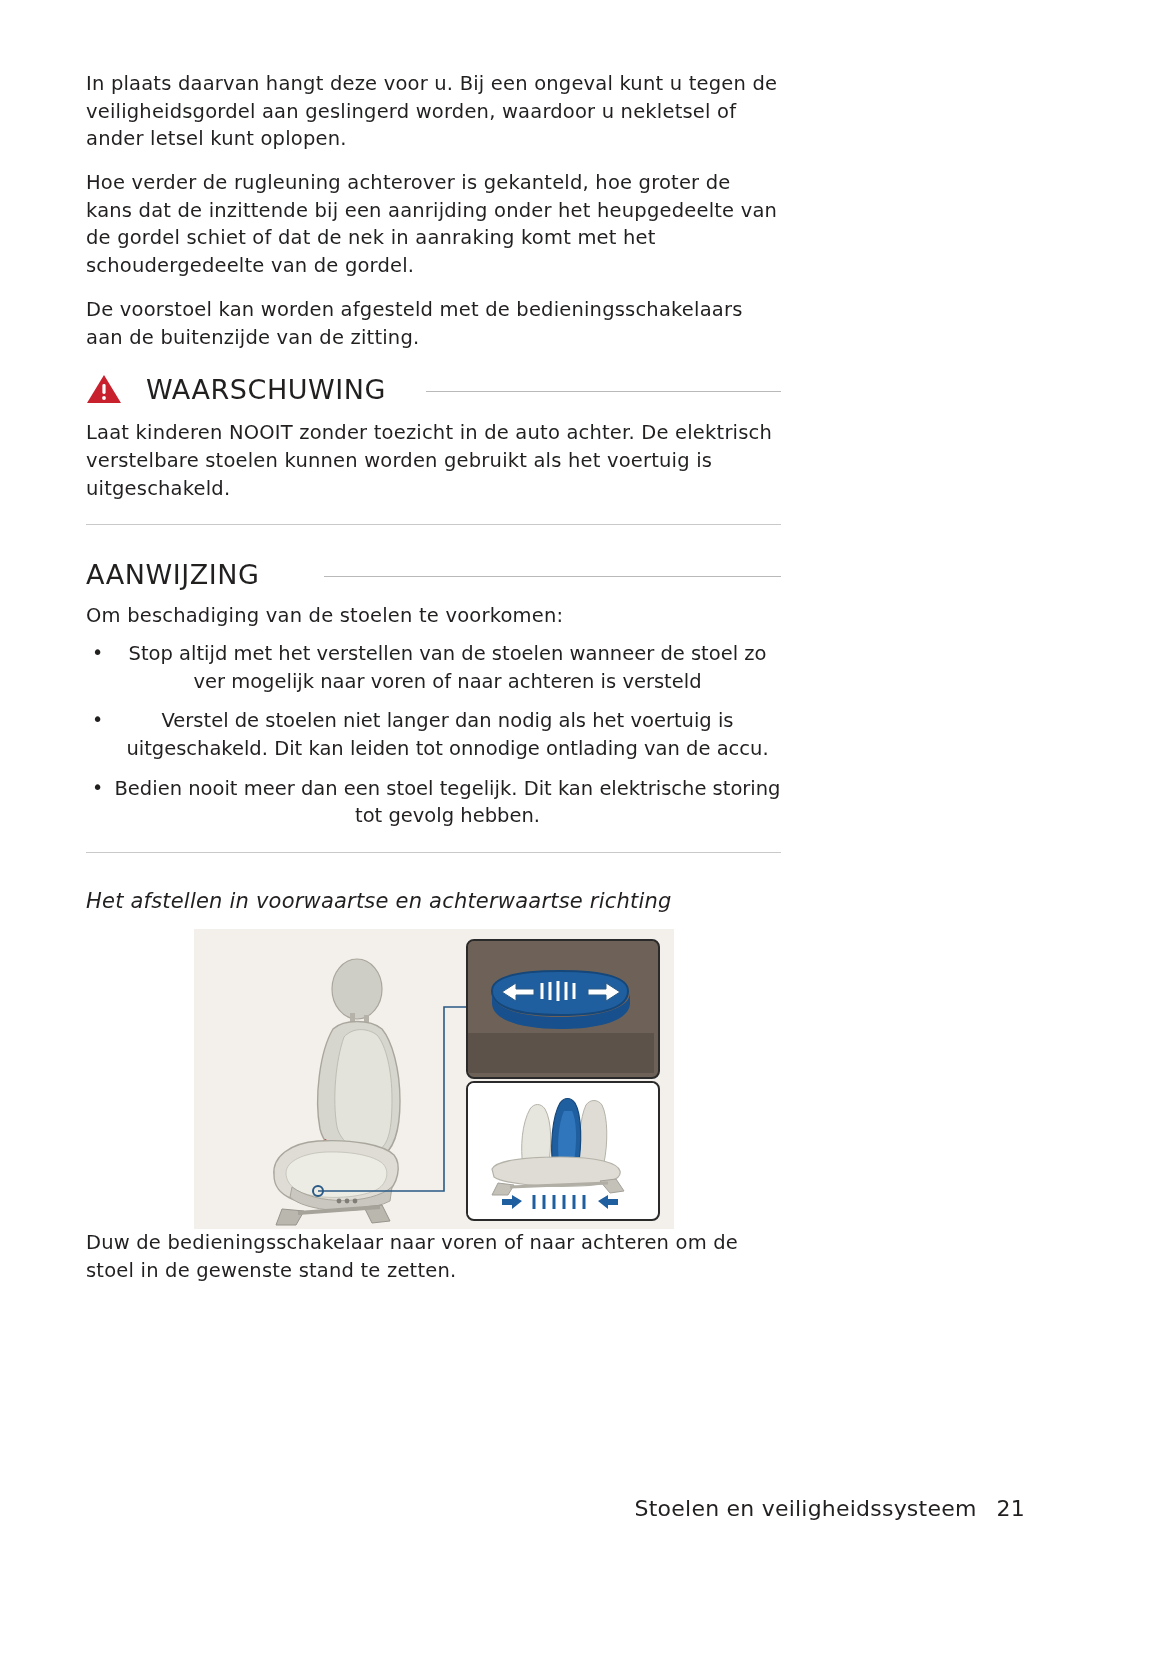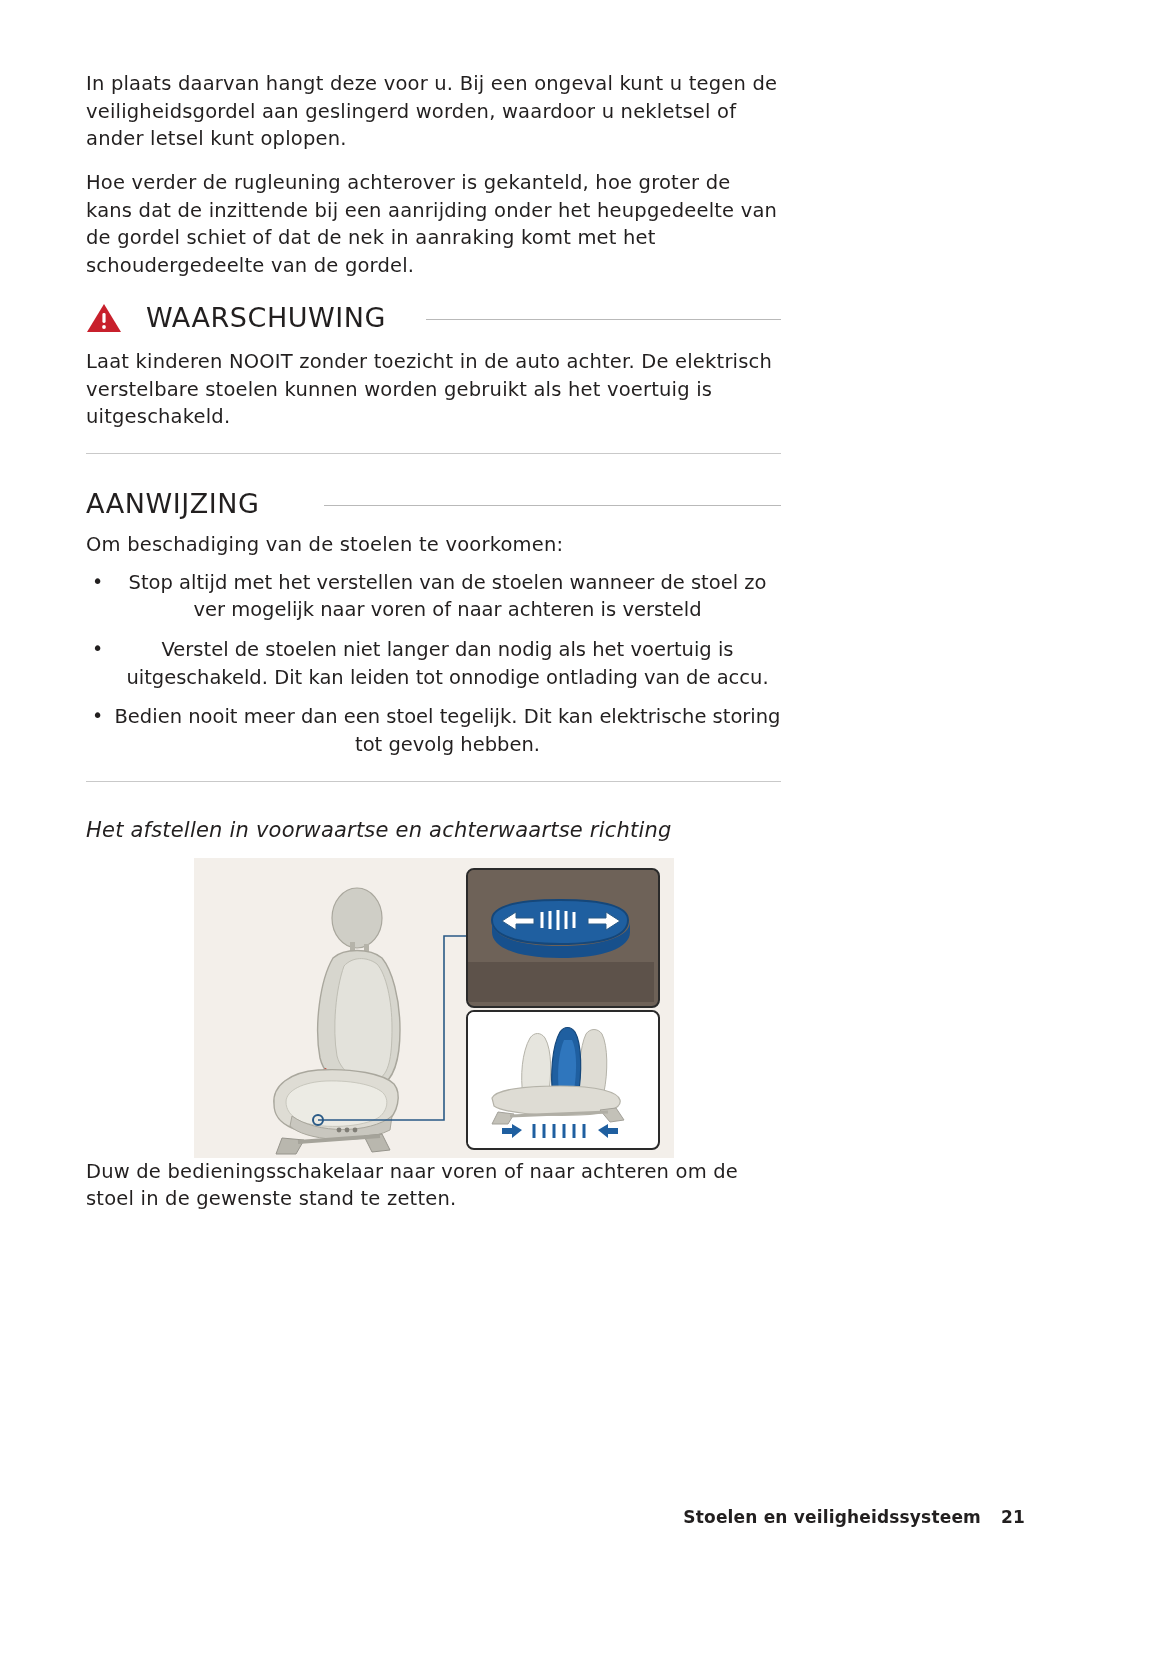--- a/index.html
+++ b/index.html
@@ -135,38 +135,39 @@
     width: 190px;
     height: 136px;
     background: #ffffff;
   }
   .caption-after {
     margin-top: 26px;
   }
   .footer {
     position: absolute;
     right: 140px;
-    bottom: 126px;
-    font-size: 17px;
-    font-weight: bold;
+    bottom: 132px;
+    font-size: 22px;
+    font-weight: normal;
     letter-spacing: 0.01em;
   }
   .footer .pg {
     margin-left: 20px;
   }
 </style>
 </head>
 <body>
 
 <div class="page">
 
   <p class="body-text">In plaats daarvan hangt deze voor u. Bij een ongeval kunt u tegen de veiligheidsgordel aan geslingerd worden, waardoor u nekletsel of ander letsel kunt oplopen.</p>
   <p class="body-text">Hoe verder de rugleuning achterover is gekanteld, hoe groter de kans dat de inzittende bij een aanrijding onder het heupgedeelte van de gordel schiet of dat de nek in aanraking komt met het schoudergedeelte van de gordel.</p>
 
 
+  <p class="body-text">De voorstoel kan worden afgesteld met de bedieningsschakelaars aan de buitenzijde van de zitting.</p>
 
   <div class="warning-block">
     <div class="warn-head">
       <svg class="warn-icon" viewBox="0 0 36 32">
         <path d="M18 2 L35 30 L1 30 Z" fill="#c8202c"></path>
         <rect x="16.4" y="11" width="3.2" height="10" rx="1.4" fill="#ffffff"></rect>
         <circle cx="18" cy="25" r="1.9" fill="#ffffff"></circle>
       </svg>
       <div class="warn-title">WAARSCHUWING</div>
       <div class="rule"></div>

